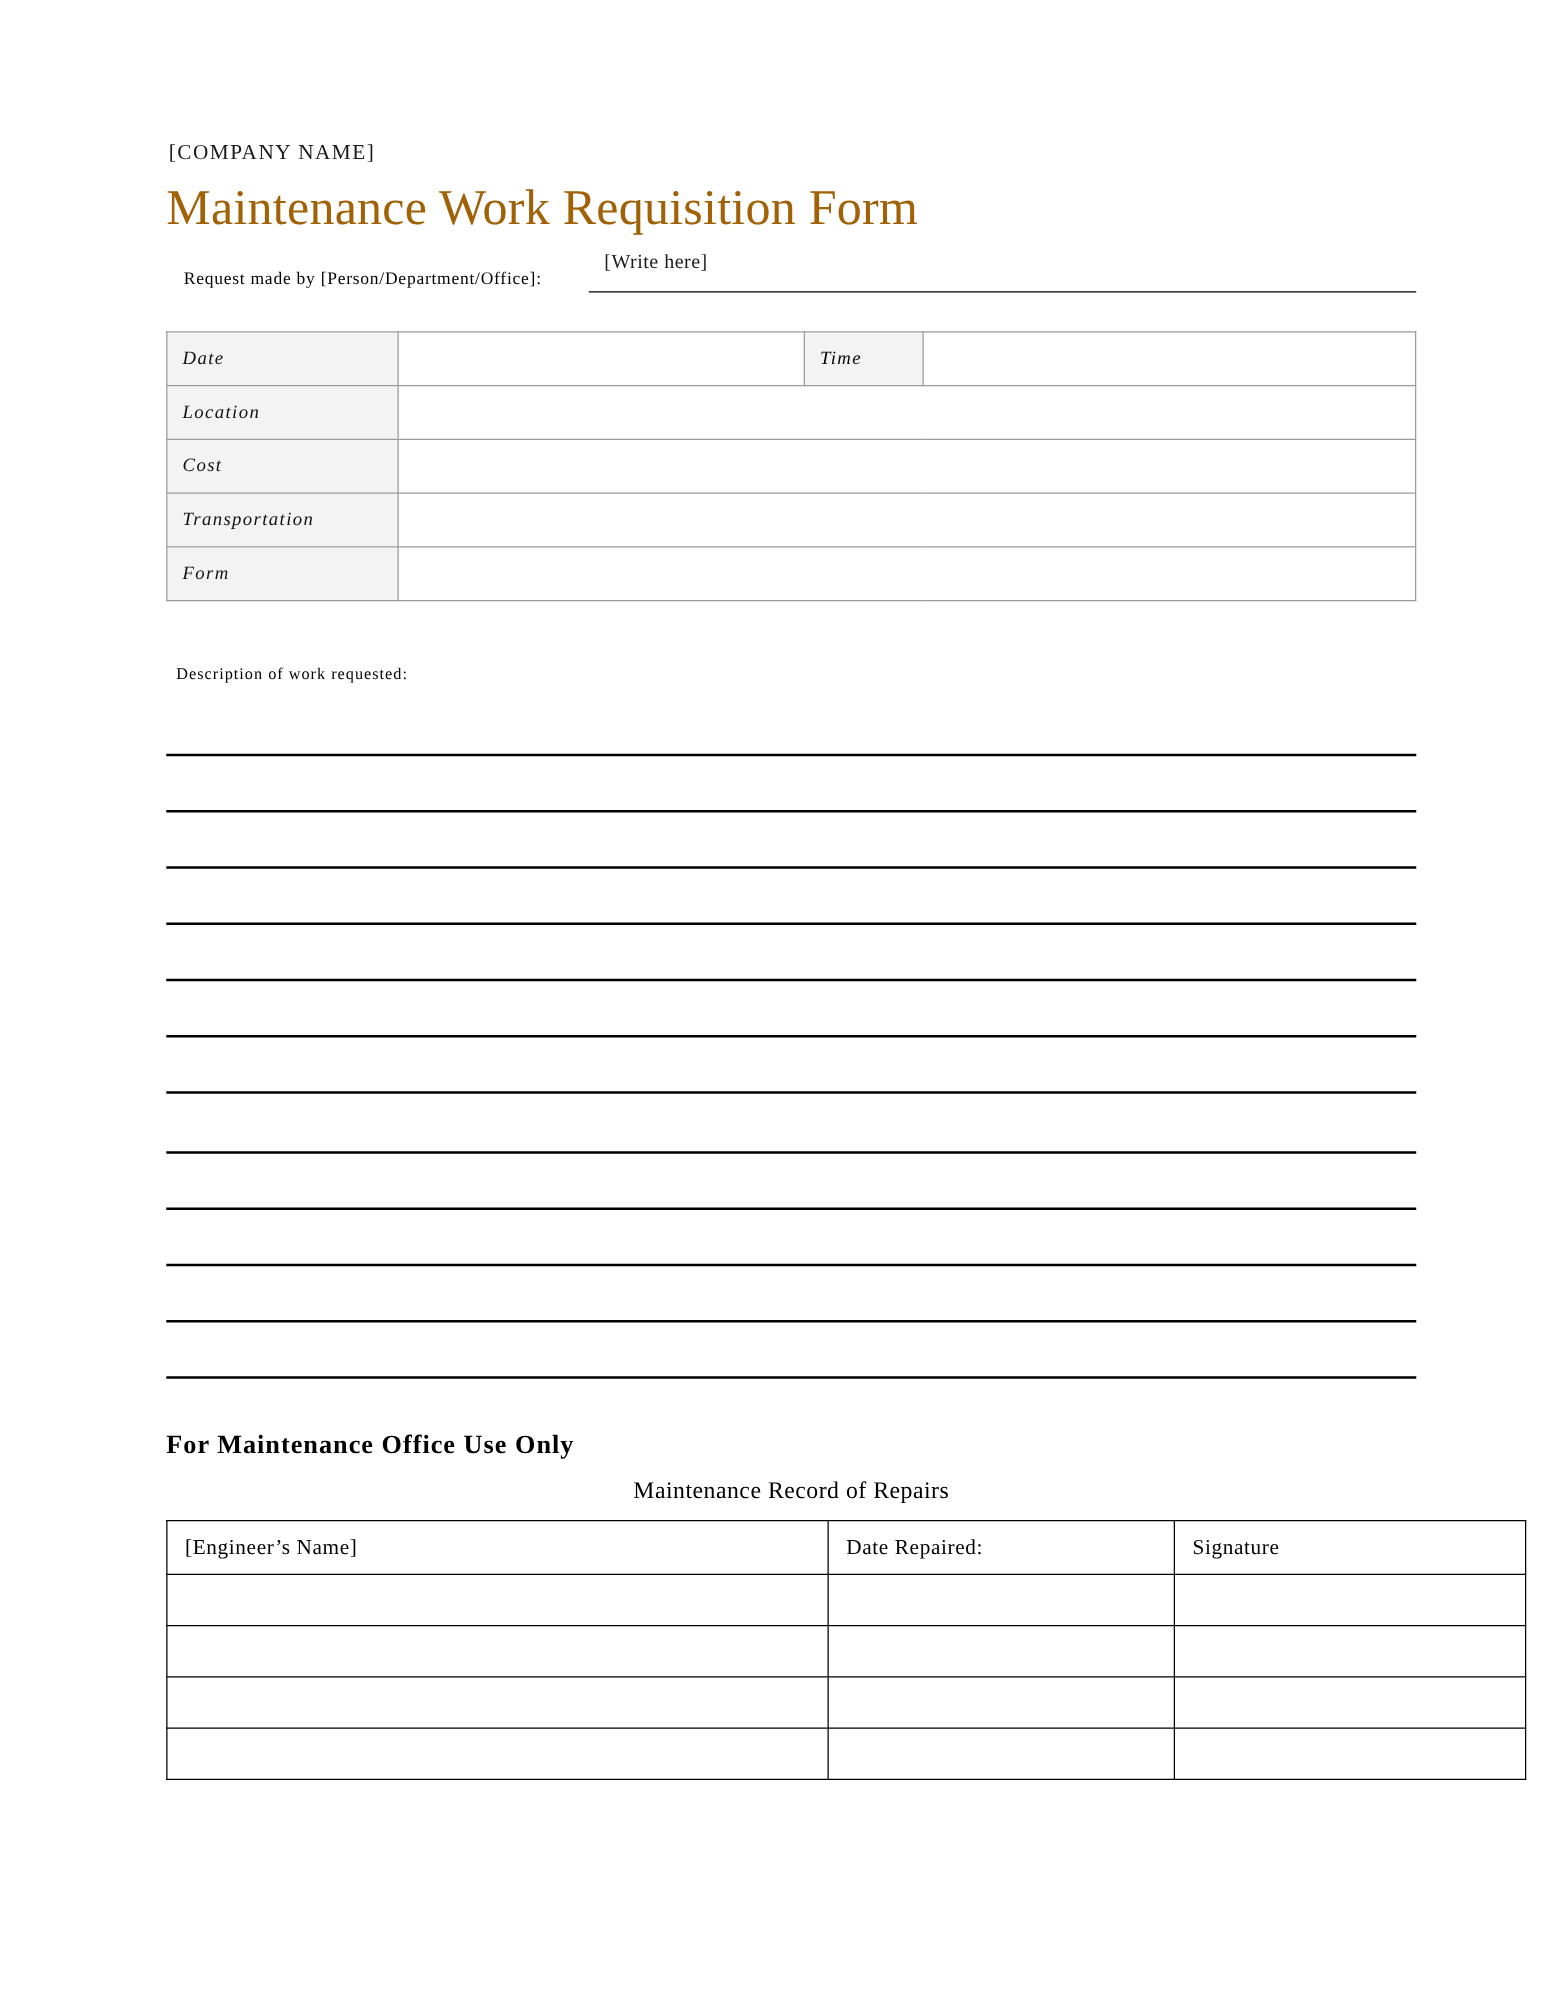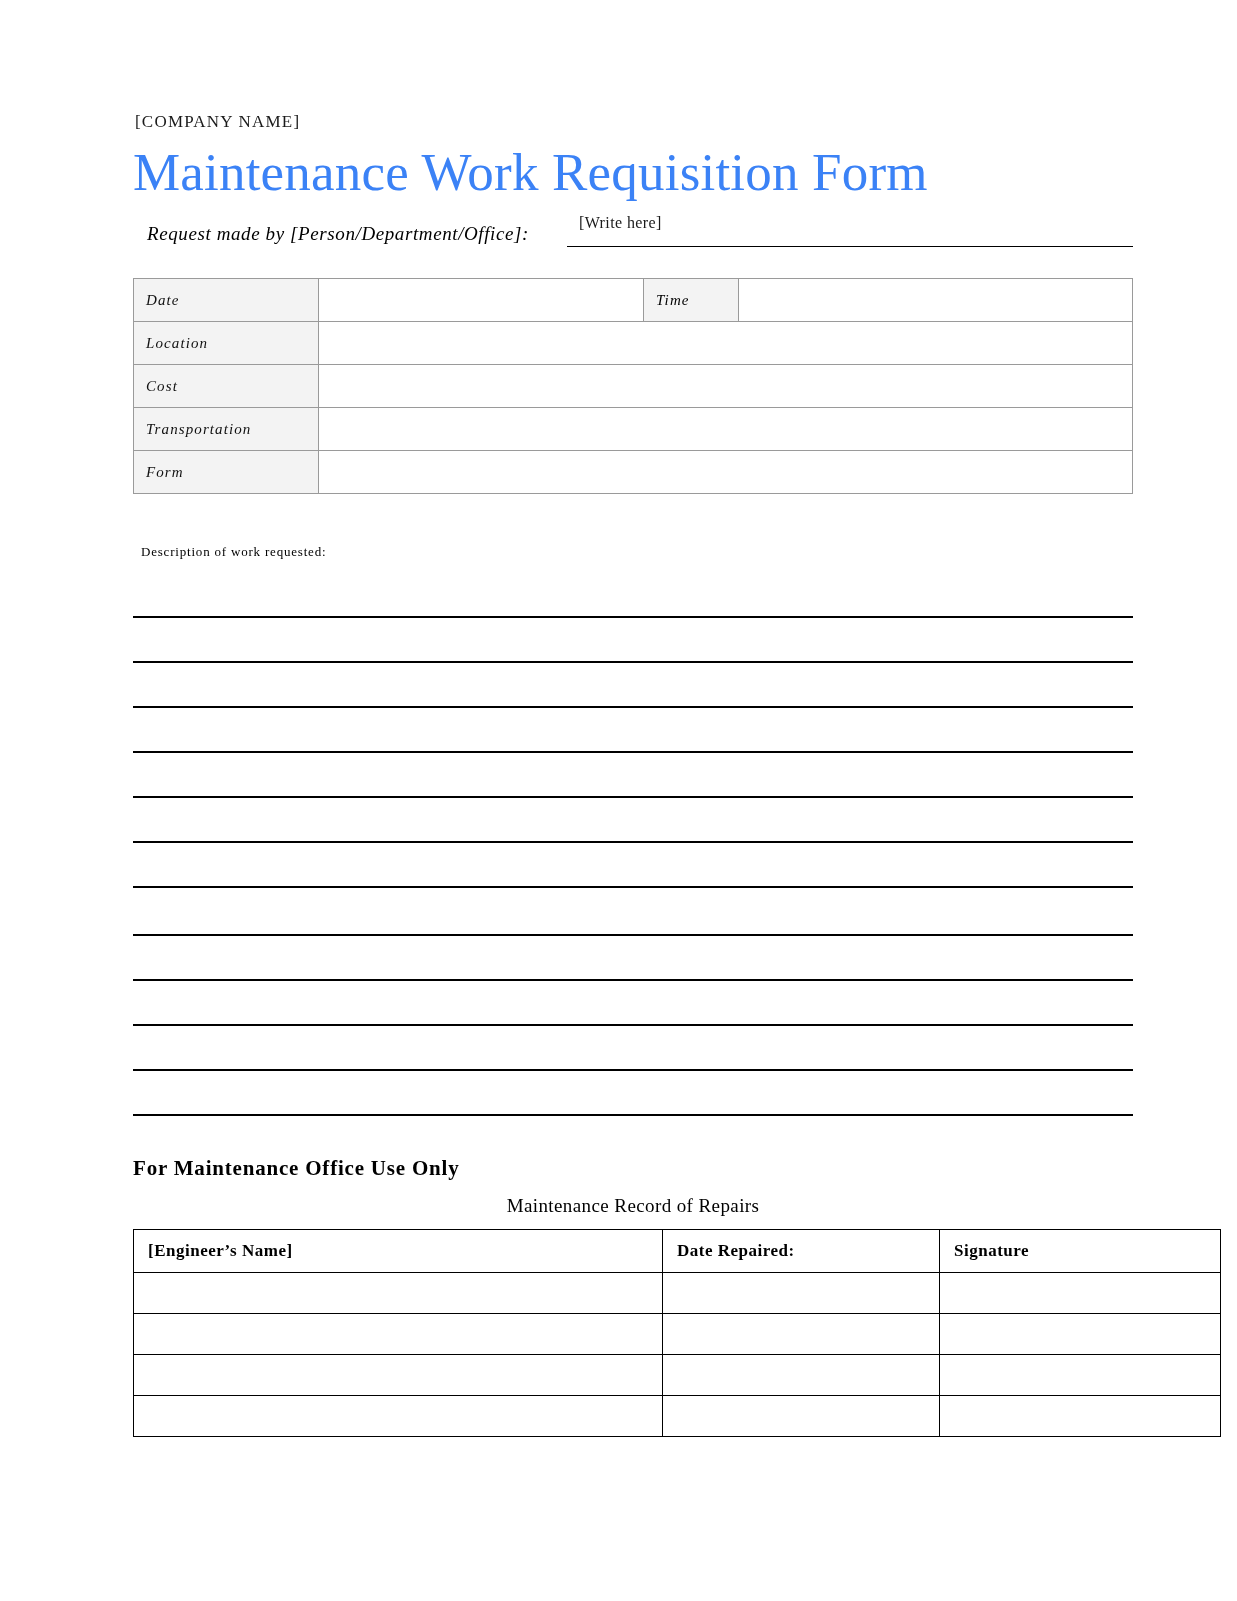--- a/index.html
+++ b/index.html
@@ -32,40 +32,39 @@
 
   
   .company-name {
     font-size: 17px;
     letter-spacing: 1.2px;
     font-family: "Liberation Serif", serif;
     color: #1a1a1a;
     margin: 0 0 4px 2px;
   }
   .form-title {
-    font-size: 53px;
+    font-size: 40px;
     font-weight: normal;
     font-family: "Liberation Serif", serif;
     letter-spacing: 0.2px;
     margin: 10px 0 12px 0;
-    color: #3b82f6;
+    color: #a16207;
   }
 
   .requester-row {
     display: flex;
     align-items: flex-end;
     margin: 0 0 0 14px;
     width: 986px;
   }
   .requester-label {
-    font-size: 19px;
+    font-size: 14px;
     letter-spacing: 0.6px;
     white-space: nowrap;
     padding-bottom: 2px;
-    font-style: italic;
   }
   .requester-field {
     flex: 1;
     border-bottom: 1.3px solid #000;
     margin-left: 38px;
     padding-bottom: 14px;
     padding-left: 12px;
     font-size: 16px;
     letter-spacing: 0.4px;
     color: #1b1b1b;
@@ -145,21 +144,21 @@
   .repairs-table th, .repairs-table td {
     border: 1.4px solid #000;
     height: 40px;
     padding: 0 14px;
     font-size: 17px;
     font-weight: normal;
     text-align: left;
     letter-spacing: 0.5px;
     vertical-align: middle;
   }
-  .repairs-table th { height: 42px; font-weight: bold; }
+  .repairs-table th { height: 42px; }
   .col-name { width: 500px; }
   .col-date { width: 248px; }
   .col-sign { width: 252px; }
 </style>
 </head>
 <body>
 
 <div class="page">
   <div class="content">
 

